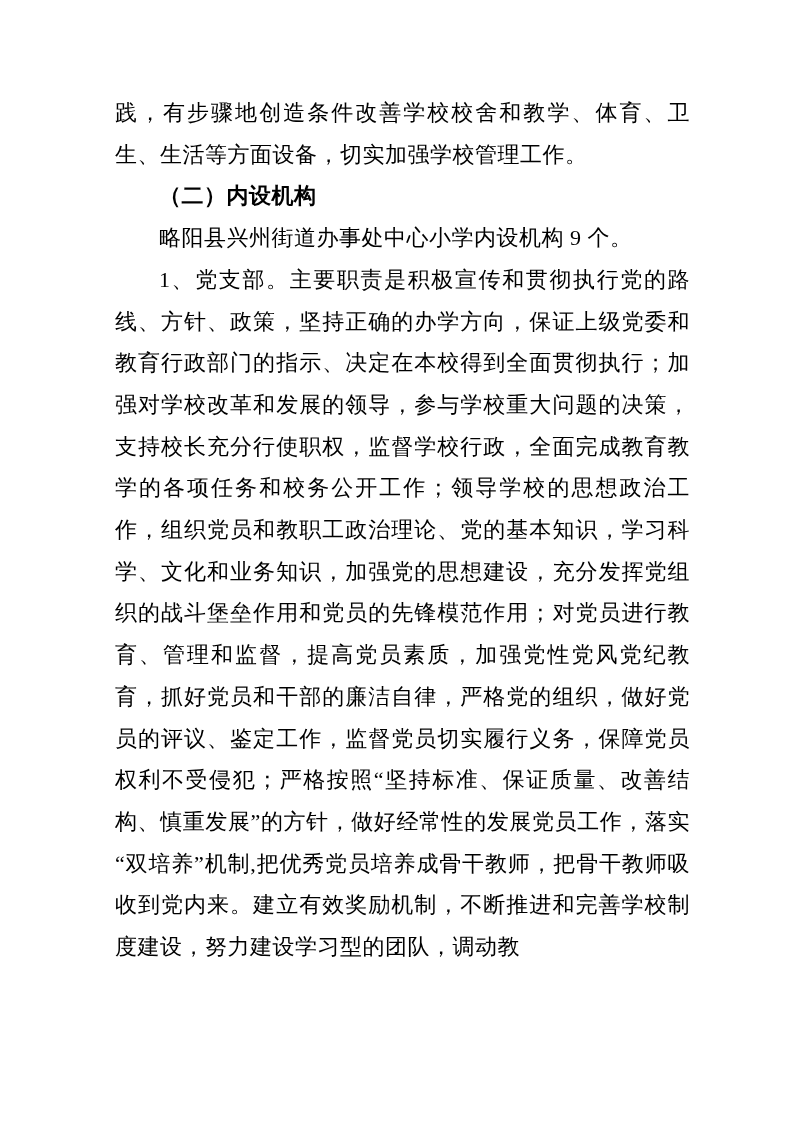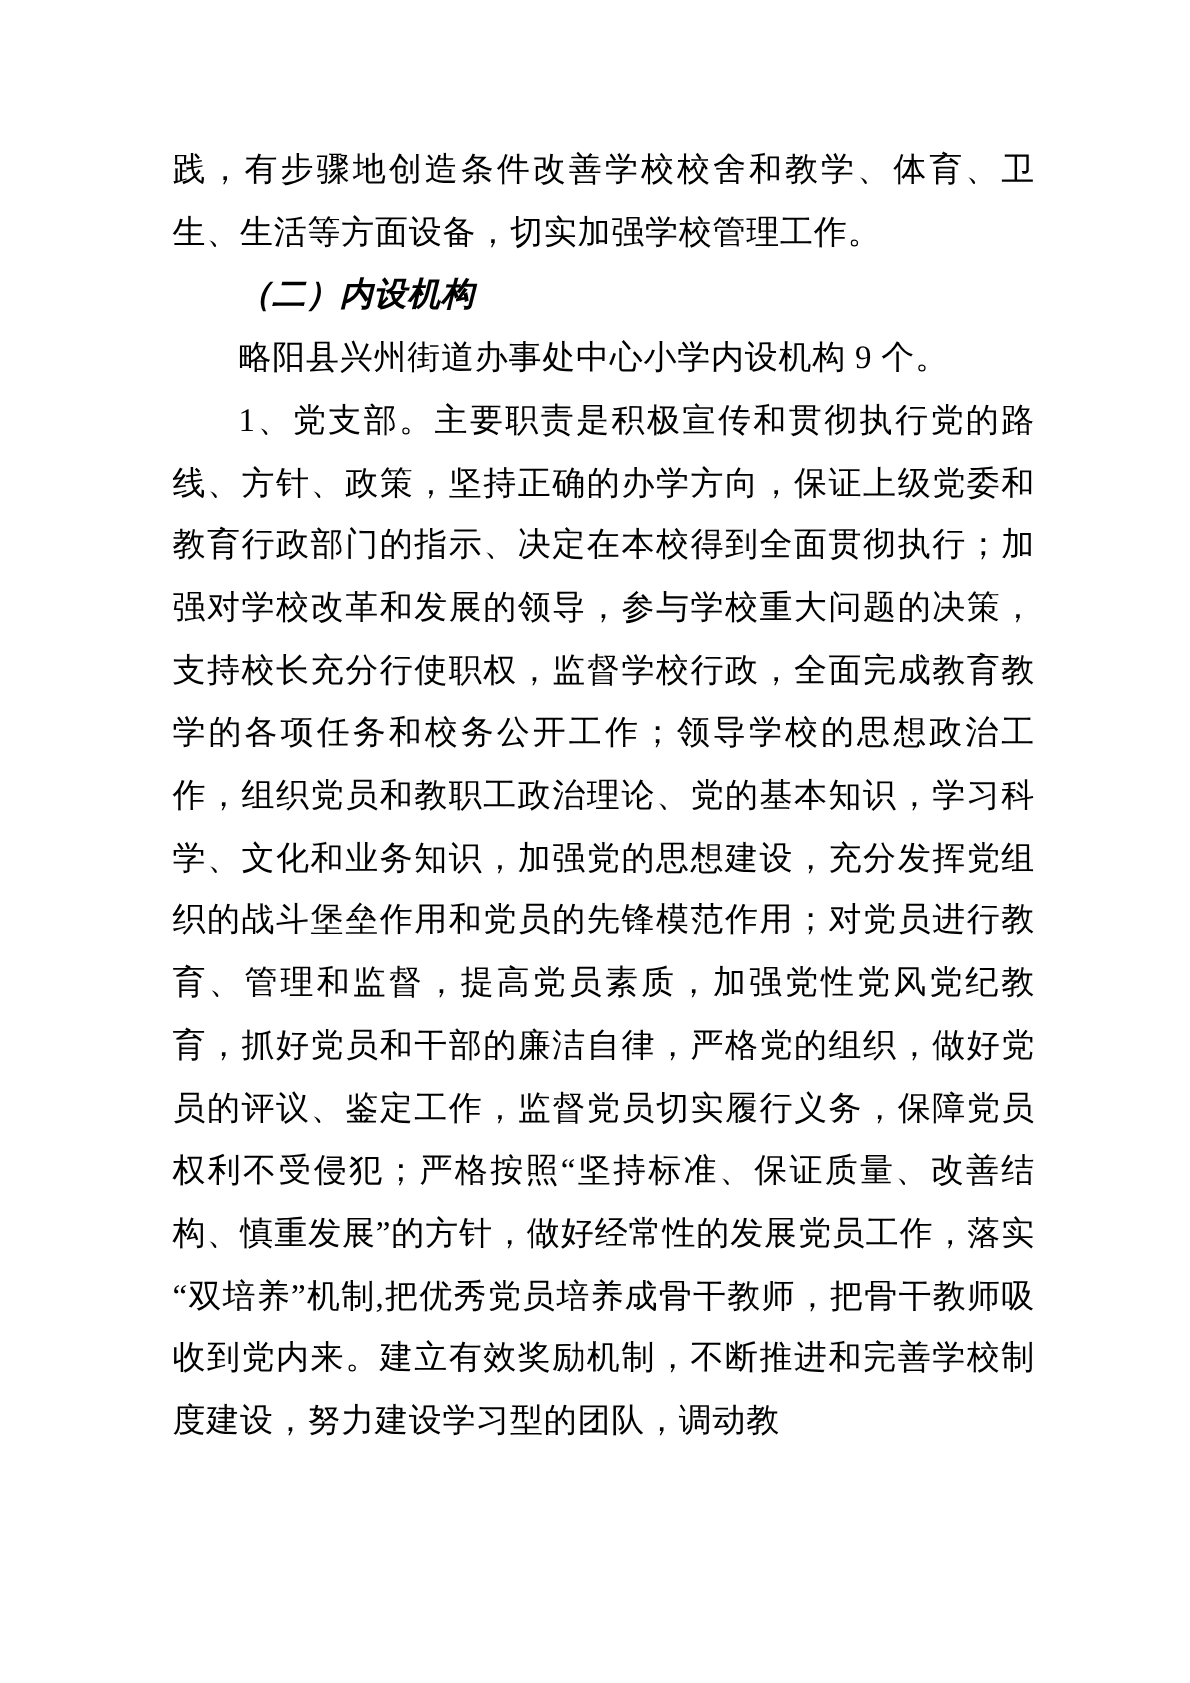--- a/index.html
+++ b/index.html
@@ -26,21 +26,20 @@
     margin: 0;
     padding: 0;
     text-indent: 2em;
     word-break: break-all;
   }
   p.para.no-indent {
     text-indent: 0;
   }
   p.para.heading {
     font-weight: 700;
-    font-style: italic;
   }
 </style>
 </head>
 <body>
 
 <div class="page">
   <p class="para no-indent">践，有步骤地创造条件改善学校校舍和教学、体育、卫生、生活等方面设备，切实加强学校管理工作。</p>
   <p class="para heading">（二）内设机构</p>
   <p class="para">略阳县兴州街道办事处中心小学内设机构 9 个。</p>
   <p class="para">1、党支部。主要职责是积极宣传和贯彻执行党的路线、方针、政策，坚持正确的办学方向，保证上级党委和教育行政部门的指示、决定在本校得到全面贯彻执行；加强对学校改革和发展的领导，参与学校重大问题的决策，支持校长充分行使职权，监督学校行政，全面完成教育教学的各项任务和校务公开工作；领导学校的思想政治工作，组织党员和教职工政治理论、党的基本知识，学习科学、文化和业务知识，加强党的思想建设，充分发挥党组织的战斗堡垒作用和党员的先锋模范作用；对党员进行教育、管理和监督，提高党员素质，加强党性党风党纪教育，抓好党员和干部的廉洁自律，严格党的组织，做好党员的评议、鉴定工作，监督党员切实履行义务，保障党员权利不受侵犯；严格按照“坚持标准、保证质量、改善结构、慎重发展”的方针，做好经常性的发展党员工作，落实“双培养”机制,把优秀党员培养成骨干教师，把骨干教师吸收到党内来。建立有效奖励机制，不断推进和完善学校制度建设，努力建设学习型的团队，调动教</p>

